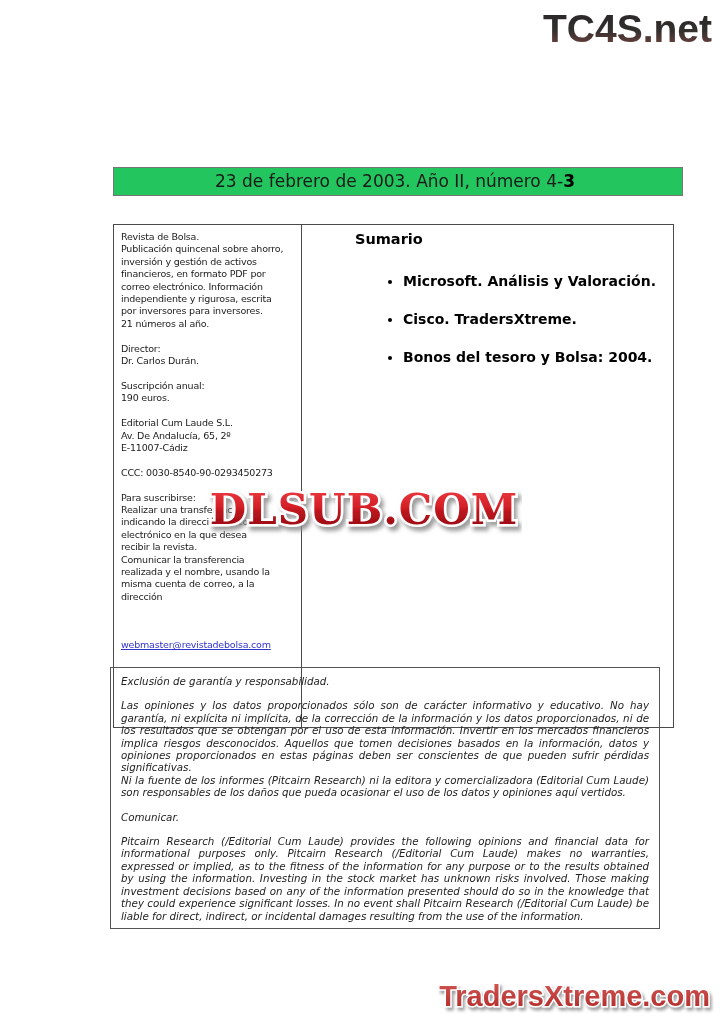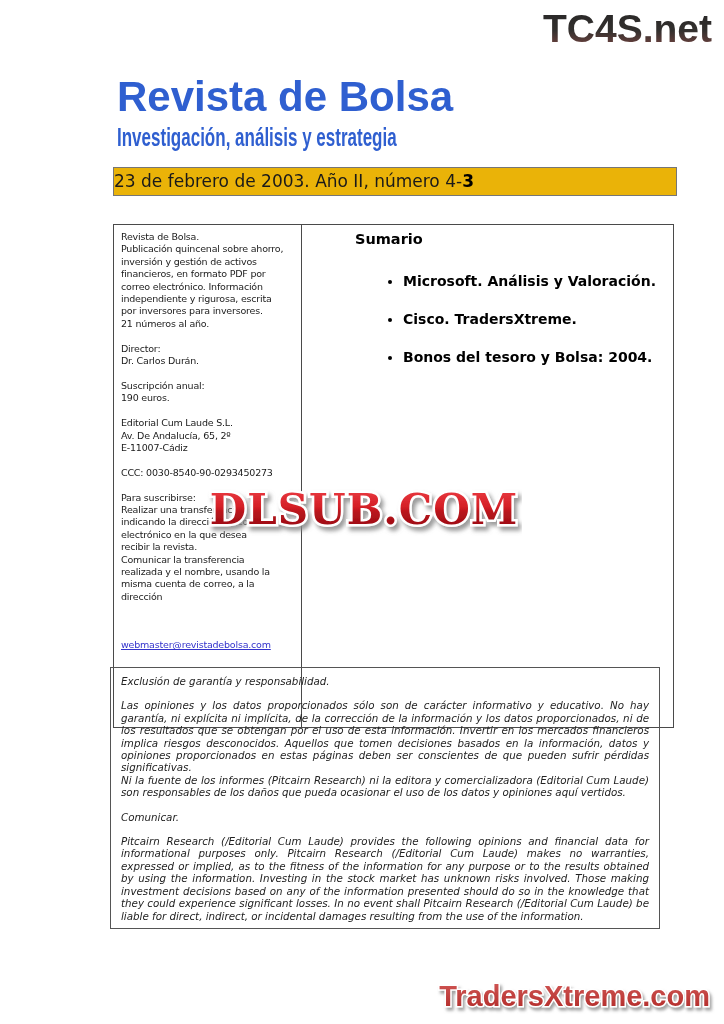--- a/index.html
+++ b/index.html
@@ -22,23 +22,23 @@
   .masthead .subtitle{
     margin:4px 0 0 0;color:#2f5fd0;
     font-family:"Liberation Sans", sans-serif;
     font-size:25px;font-weight:bold;line-height:27px;
     transform:scaleX(0.68);transform-origin:left center;
     white-space:nowrap;
   }
   
   .date-bar{
     position:absolute;left:113px;top:167px;width:562px;height:27px;
-    background:#eab308;border:1px solid #767676;
+    background:#22c55e;border:1px solid #767676;
     font-size:17px;color:#1a1a1a;
-    text-align:left;line-height:27px;box-sizing:content-box;
+    text-align:center;line-height:27px;padding-right:6px;box-sizing:content-box;
   }
   .date-bar b{font-weight:bold;color:#000;}
   
   .main-table{
     position:absolute;left:113px;top:224px;width:561px;height:504px;
     border:1px solid #4a4a4a;display:flex;box-sizing:border-box;background:#fff;gap:43px;
   }
   .cell-left{
     width:188px;border-right:1px solid #4a4a4a;box-sizing:border-box;
     padding:6px 7px;color:#1b1b1b;
@@ -77,24 +77,20 @@
     <defs>
       <linearGradient id="tcgrad" x1="0" y1="0" x2="0" y2="1">
         <stop offset="0%" stop-color="#262626"></stop>
         <stop offset="55%" stop-color="#33302e"></stop>
         <stop offset="100%" stop-color="#7d4743"></stop>
       </linearGradient>
     </defs>
     <text x="186" y="42" text-anchor="end" font-family="Liberation Sans, sans-serif" font-size="39" font-weight="bold" fill="url(#tcgrad)">TC4S.net</text>
   </svg>
 
-  <div class="masthead">
-    <h1>Revista de Bolsa</h1>
-    <div class="subtitle">Investigación, análisis y estrategia</div>
-  </div>
 
   <div class="date-bar">
     <span>23 de febrero de 2003. Año II, número 4-</span><b>3</b>
   </div>
 
   <div class="main-table">
     <div class="cell-left">
       <div class="info-text">Revista de Bolsa.
 Publicación quincenal sobre ahorro,
 inversión y gestión de activos

